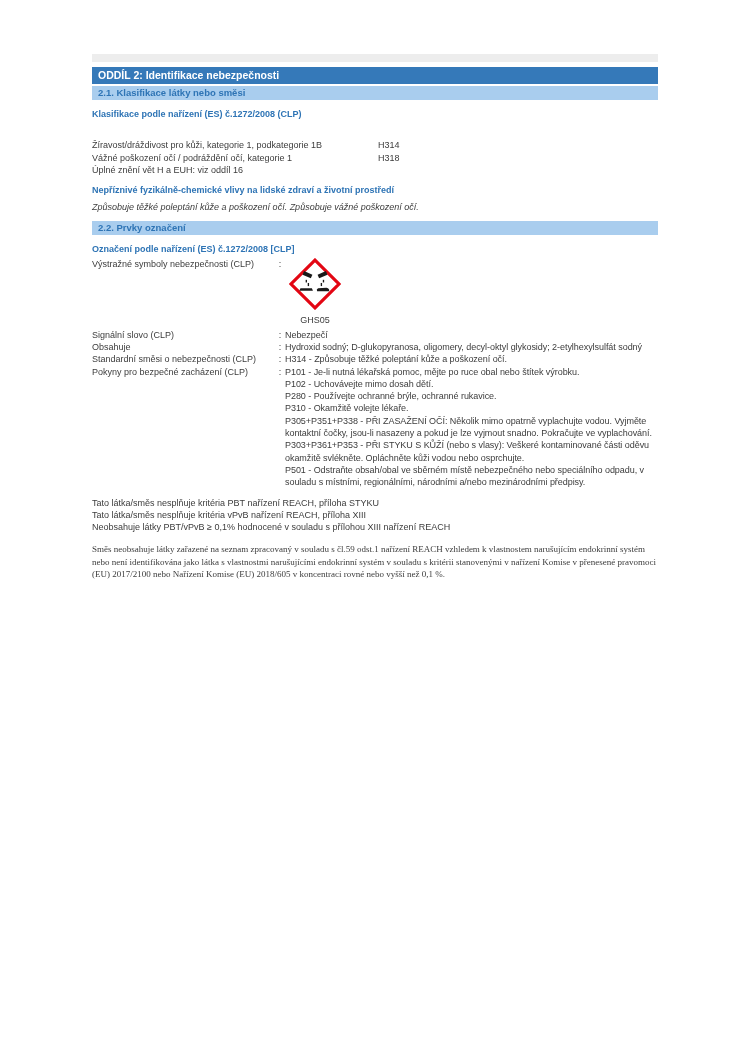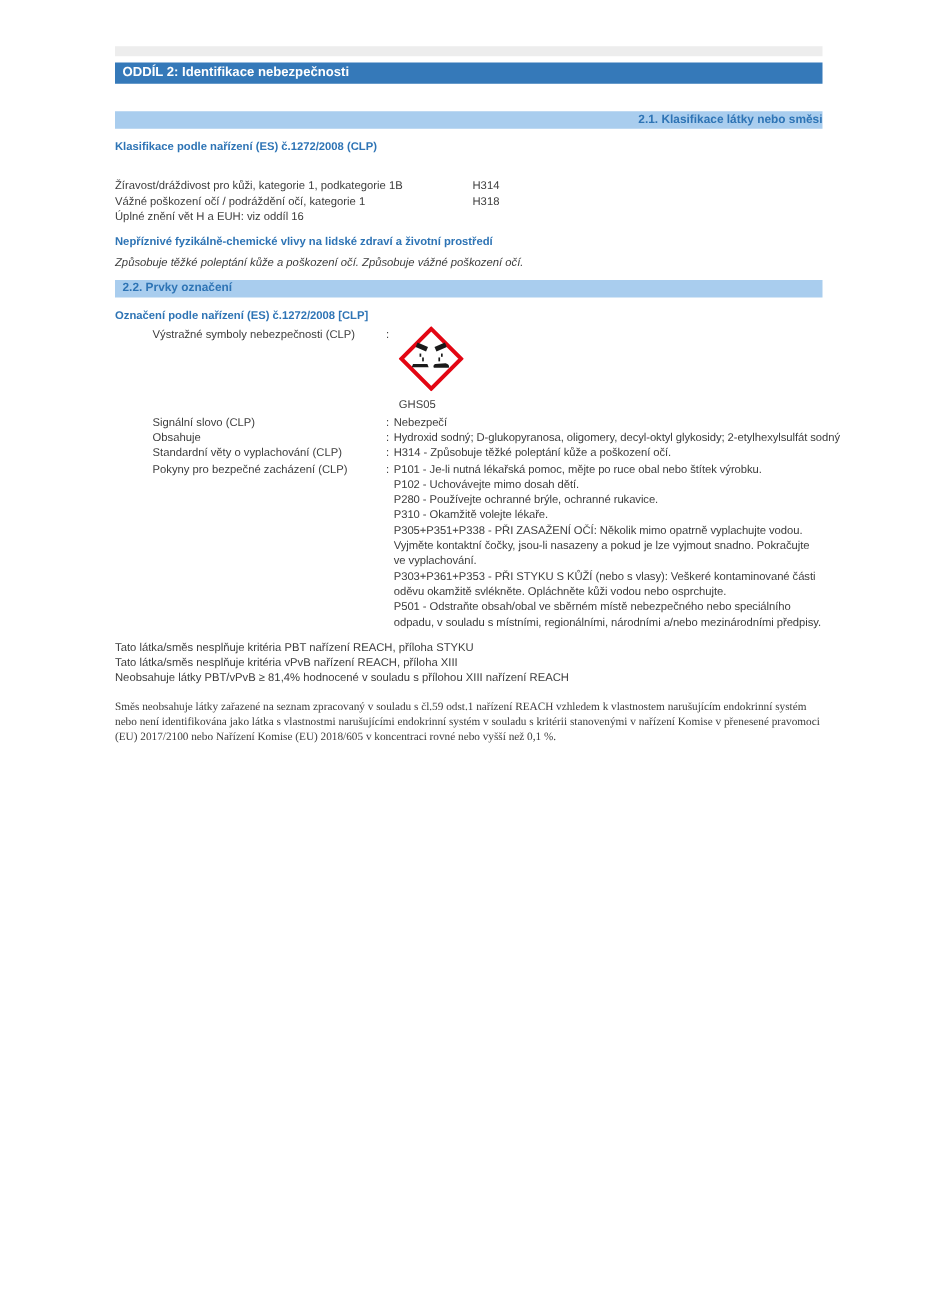--- a/index.html
+++ b/index.html
@@ -5,39 +5,39 @@
   :root{
     --header_bg:#3579b9; --header_text:#ffffff;
     --subheader_bg:#a9cdee; --accent_blue:#2e74b5;
     --body_text:#3c3c3c; --pictogram_red:#e30613;
     --prestrip:#ededed;
   }
   *{margin:0;padding:0;box-sizing:border-box;}
   html,body{width:740px;height:1047px;background:#ffffff;overflow:hidden;}
   body{font-family:"Liberation Sans","DejaVu Sans",sans-serif;color:var(--body_text);
        font-size:9px;line-height:12.3px;}
-  .content{margin-left:92px;width:566px;padding-top:37px;}
+  .content{margin-left:92px;width:566px;padding-top:54px;}
   .prestrip{height:8px;background:var(--prestrip);margin-bottom:5px;}
   .main-bar{background:var(--header_bg);color:var(--header_text);font-weight:bold;
             font-size:10.5px;height:17px;line-height:17px;padding-left:6px;}
   .sub-bar{background:var(--subheader_bg);color:var(--accent_blue);font-weight:bold;
            font-size:9.5px;height:14px;line-height:14px;padding-left:6px;}
-  .bar-21{margin-top:22px;text-align:right;}
+  .bar-21{margin-top:2px;}
   .bar-22{margin-top:7px;}
   .bar-23{margin-top:6px;}
   .blue-heading{color:var(--accent_blue);font-weight:bold;margin-top:8px;}
   .hazard-classes{margin-top:19px;}
   .hazard-row{display:grid;grid-template-columns:286px 1fr;}
   .note-line{}
   .adverse-text{margin-top:5px;font-style:italic;}
-  .label-row{display:grid;grid-template-columns:183px 10px 1fr;align-items:start;margin-left:30px;}
+  .label-row{display:grid;grid-template-columns:183px 10px 1fr;align-items:start;}
   .label-row .colon{text-align:center;}
   .labeling-rows{margin-top:3px;}
   .picto-wrap{padding-left:4px;width:60px;}
-  .picto-caption{width:52px;margin-top:1px;}
+  .picto-caption{text-align:center;width:52px;margin-top:1px;}
   .rows-after-picto{margin-top:2px;}
   .p-list div{}
   .lines-23{margin-top:8px;}
   .para-23{margin-top:10px;font-family:Liberation Serif, serif;}
   .val{letter-spacing:-0.05px;}
 </style>
 </head>
 <body>
 
 <div class="content">
@@ -93,21 +93,21 @@
         <span>Signální slovo (CLP)</span>
         <span class="colon">:</span>
         <span class="val">Nebezpečí</span>
       </div>
       <div class="label-row">
         <span>Obsahuje</span>
         <span class="colon">:</span>
         <span class="val" style="white-space:nowrap">Hydroxid sodný; D-glukopyranosa, oligomery, decyl-oktyl glykosidy; 2-etylhexylsulfát sodný</span>
       </div>
       <div class="label-row">
-        <span>Standardní věty o vyplachování (CLP)</span>
+        <span>Standardní směsi o nebezpečnosti (CLP)</span>
         <span class="colon">:</span>
         <span class="val">H314 - Způsobuje těžké poleptání kůže a poškození očí.</span>
       </div>
       <div class="label-row">
         <span>Pokyny pro bezpečné zacházení (CLP)</span>
         <span class="colon">:</span>
         <span class="p-list">
           <div class="val">P101 - Je-li nutná lékařská pomoc, mějte po ruce obal nebo štítek výrobku.</div>
           <div class="val">P102 - Uchovávejte mimo dosah dětí.</div>
           <div class="val">P280 - Používejte ochranné brýle, ochranné rukavice.</div>
@@ -116,17 +116,17 @@
           <div class="val">P303+P361+P353 - PŘI STYKU S KŮŽÍ (nebo s vlasy): Veškeré kontaminované části oděvu okamžitě svlékněte. Opláchněte kůži vodou nebo osprchujte.</div>
           <div class="val">P501 - Odstraňte obsah/obal ve sběrném místě nebezpečného nebo speciálního odpadu, v souladu s místními, regionálními, národními a/nebo mezinárodními předpisy.</div>
         </span>
       </div>
     </div>
   </div>
 
   <div class="lines-23">
     <div>Tato látka/směs nesplňuje kritéria PBT nařízení REACH, příloha STYKU</div>
     <div>Tato látka/směs nesplňuje kritéria vPvB nařízení REACH, příloha XIII</div>
-    <div>Neobsahuje látky PBT/vPvB ≥ 81,4% hodnocené v souladu s přílohou XIII nařízení REACH</div>
+    <div>Neobsahuje látky PBT/vPvB ≥ 0,1% hodnocené v souladu s přílohou XIII nařízení REACH</div>
   </div>
   <div class="para-23">Směs neobsahuje látky zařazené na seznam zpracovaný v souladu s čl.59 odst.1 nařízení REACH vzhledem k vlastnostem narušujícím endokrinní systém nebo není identifikována jako látka s vlastnostmi narušujícími endokrinní systém v souladu s kritérii stanovenými v nařízení Komise v přenesené pravomoci (EU) 2017/2100 nebo Nařízení Komise (EU) 2018/605 v koncentraci rovné nebo vyšší než 0,1 %.</div>
 
 </div>
 
 </body></html>

